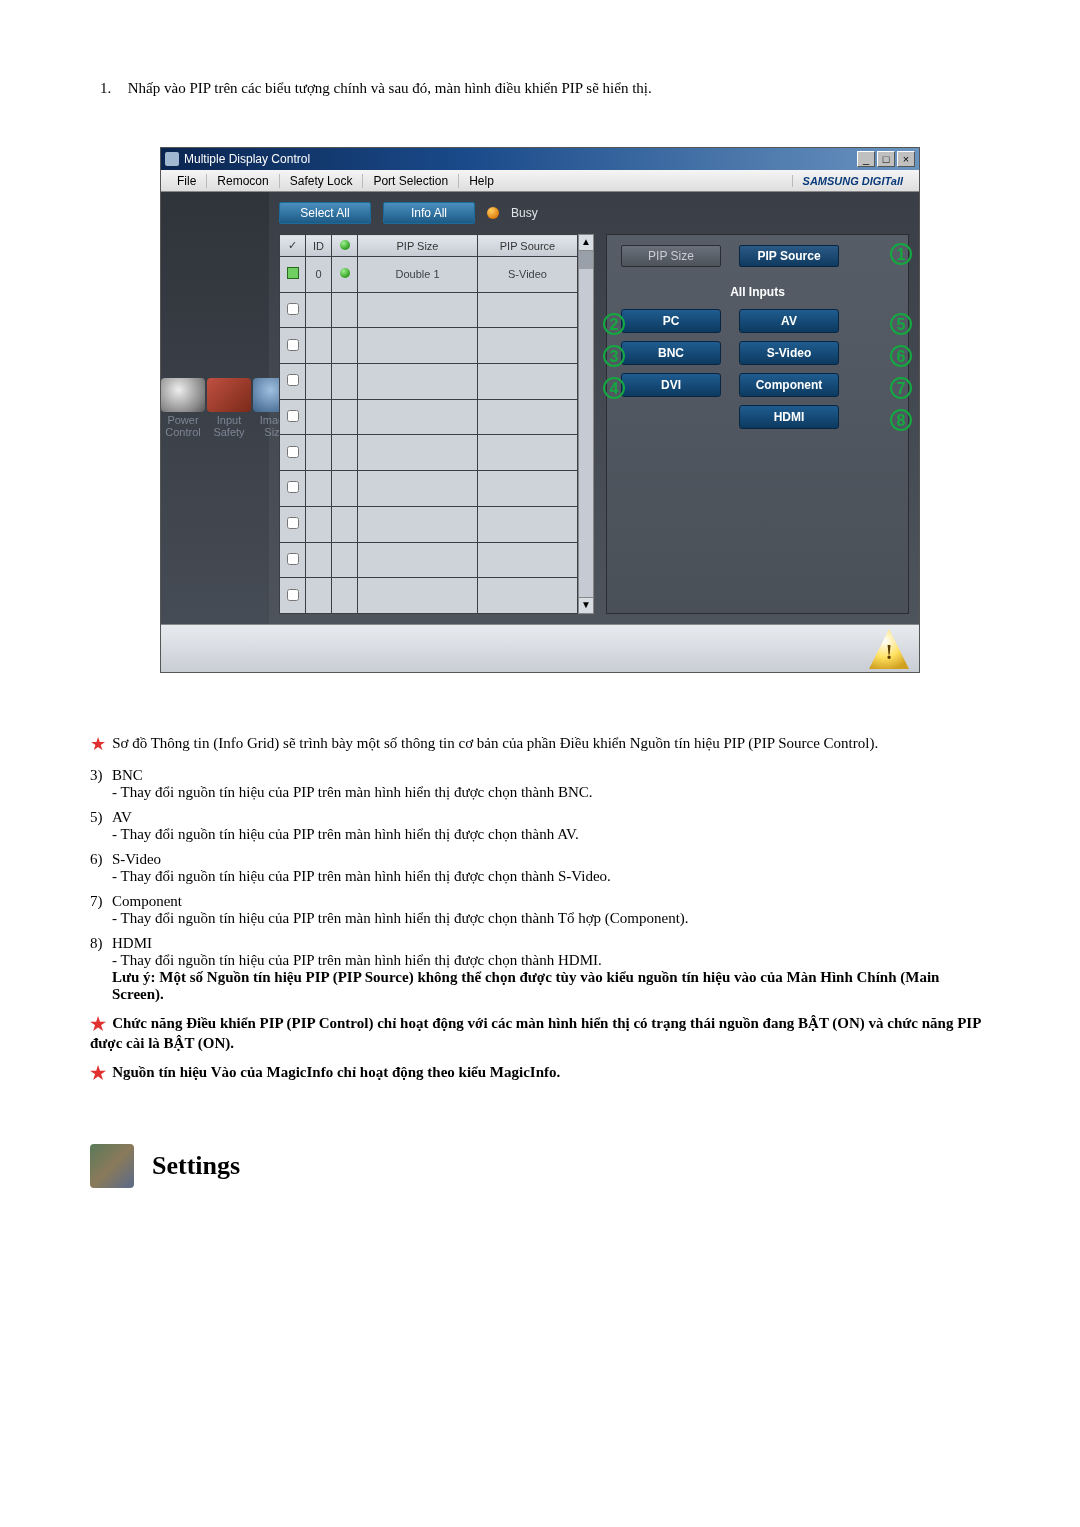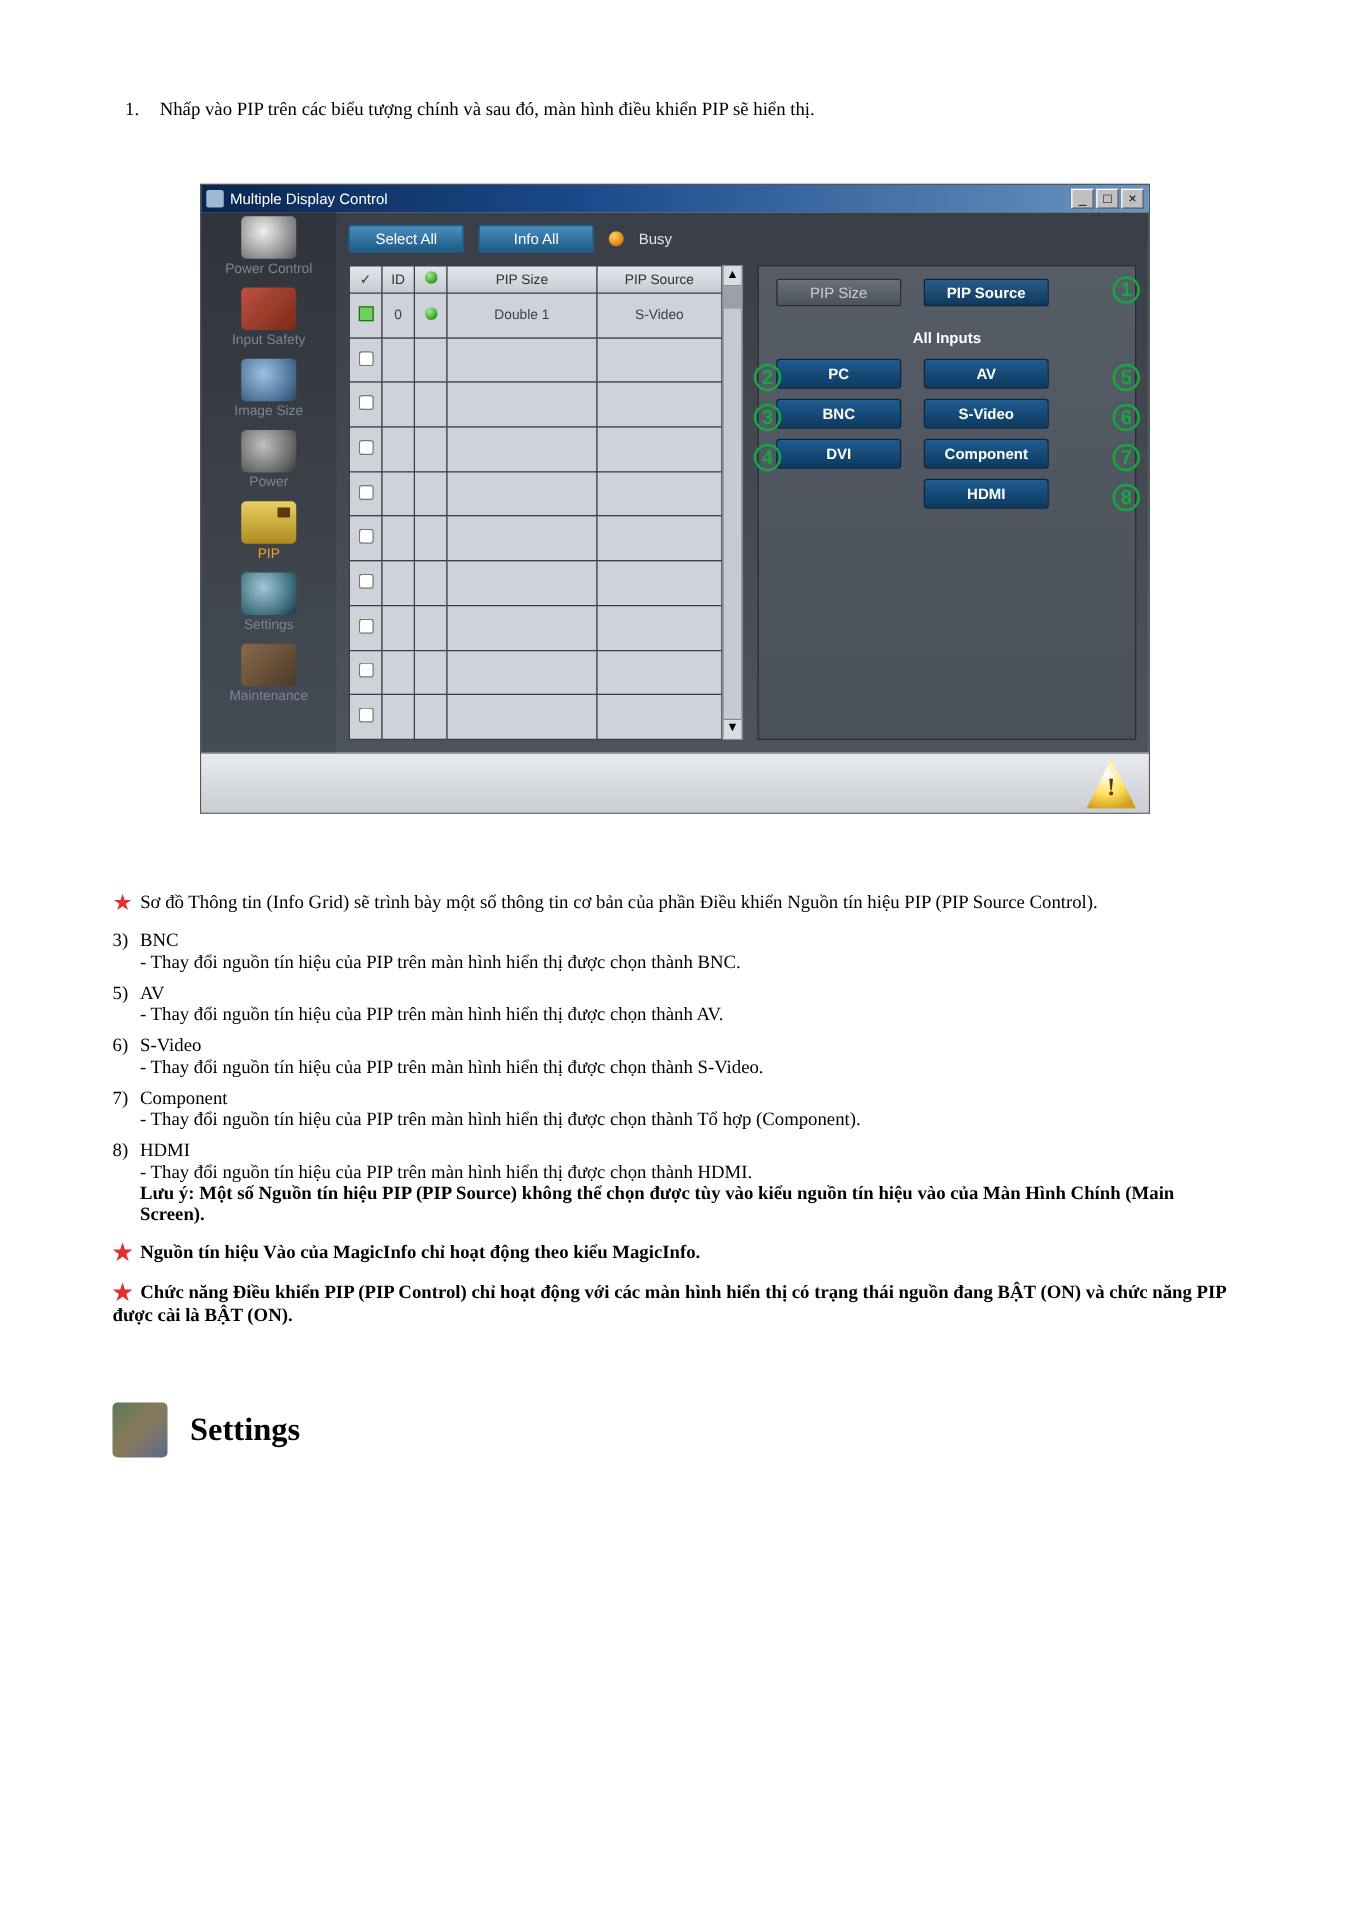--- a/index.html
+++ b/index.html
@@ -60,21 +60,21 @@
     }
     .client {
       background: linear-gradient(#3a3f47, #4e545c);
       display: flex;
       height: 432px;
     }
     .sidebar {
       width: 108px;
       background: linear-gradient(#2f343b, #464c55);
       display: flex;
-      flex-direction: column;
+      flex-direction: row;
       align-items: center;
       gap: 2px;
       font-family: Tahoma, Arial, sans-serif;
     }
     .sb-item {
       width: 90px;
       text-align: center;
       color: #7c8593;
       font-size: 11px;
       padding-bottom: 4px;
@@ -261,20 +261,28 @@
 <div class="app-wrap">
   <div class="titlebar">
     <div class="tb-icon"></div>
     <span>Multiple Display Control</span>
     <div class="spacer"></div>
     <div class="winbtns">
       <div class="winbtn">_</div>
       <div class="winbtn">□</div>
       <div class="winbtn">×</div>
     </div>
+  </div>
+  <div class="menubar">
+    <span>File</span>
+    <span>Remocon</span>
+    <span>Safety Lock</span>
+    <span>Port Selection</span>
+    <span>Help</span>
+    <span class="brand">SAMSUNG DIGITall</span>
   </div>
   <div class="client">
 
     <div class="sidebar">
       <div class="sb-item">
         <div class="sb-icon sb-icon-power"></div>
         <div class="sb-label">Power Control</div>
       </div>
       <div class="sb-item">
         <div class="sb-icon sb-icon-input"></div>
@@ -444,20 +452,20 @@
   <p><span class="star">★</span><span>Sơ đồ Thông tin (Info Grid) sẽ trình bày một số thông tin cơ bản của phần Điều khiển Nguồn tín hiệu PIP (PIP Source Control).</span></p>
 
   <div class="doc-list">
     <div class="item"><span class="num">3)</span><span class="body"><span>BNC</span><br><span class="sub">- Thay đổi nguồn tín hiệu của PIP trên màn hình hiển thị được chọn thành BNC.</span></span></div>
     <div class="item"><span class="num">5)</span><span class="body"><span>AV</span><br><span class="sub">- Thay đổi nguồn tín hiệu của PIP trên màn hình hiển thị được chọn thành AV.</span></span></div>
     <div class="item"><span class="num">6)</span><span class="body"><span>S-Video</span><br><span class="sub">- Thay đổi nguồn tín hiệu của PIP trên màn hình hiển thị được chọn thành S-Video.</span></span></div>
     <div class="item"><span class="num">7)</span><span class="body"><span>Component</span><br><span class="sub">- Thay đổi nguồn tín hiệu của PIP trên màn hình hiển thị được chọn thành Tổ hợp (Component).</span></span></div>
     <div class="item"><span class="num">8)</span><span class="body"><span>HDMI</span><br><span class="sub">- Thay đổi nguồn tín hiệu của PIP trên màn hình hiển thị được chọn thành HDMI.</span><br><span class="bold">Lưu ý: Một số Nguồn tín hiệu PIP (PIP Source) không thể chọn được tùy vào kiểu nguồn tín hiệu vào của Màn Hình Chính (Main Screen).</span></span></div>
   </div>
 
+  <p class="note-line"><span class="star">★</span><span>Chức năng Điều khiển PIP (PIP Control) chỉ hoạt động với các màn hình hiển thị có trạng thái nguồn đang BẬT (ON) và chức năng PIP được cài là BẬT (ON).</span></p>
   <p class="note-line"><span class="star">★</span><span>Nguồn tín hiệu Vào của MagicInfo chỉ hoạt động theo kiểu MagicInfo.</span></p>
-  <p class="note-line"><span class="star">★</span><span>Chức năng Điều khiển PIP (PIP Control) chỉ hoạt động với các màn hình hiển thị có trạng thái nguồn đang BẬT (ON) và chức năng PIP được cài là BẬT (ON).</span></p>
 </div>
 
 <div class="settings-heading">
   <div class="settings-icon"></div>
   <h2>Settings</h2>
 </div>
 
 </body></html>

